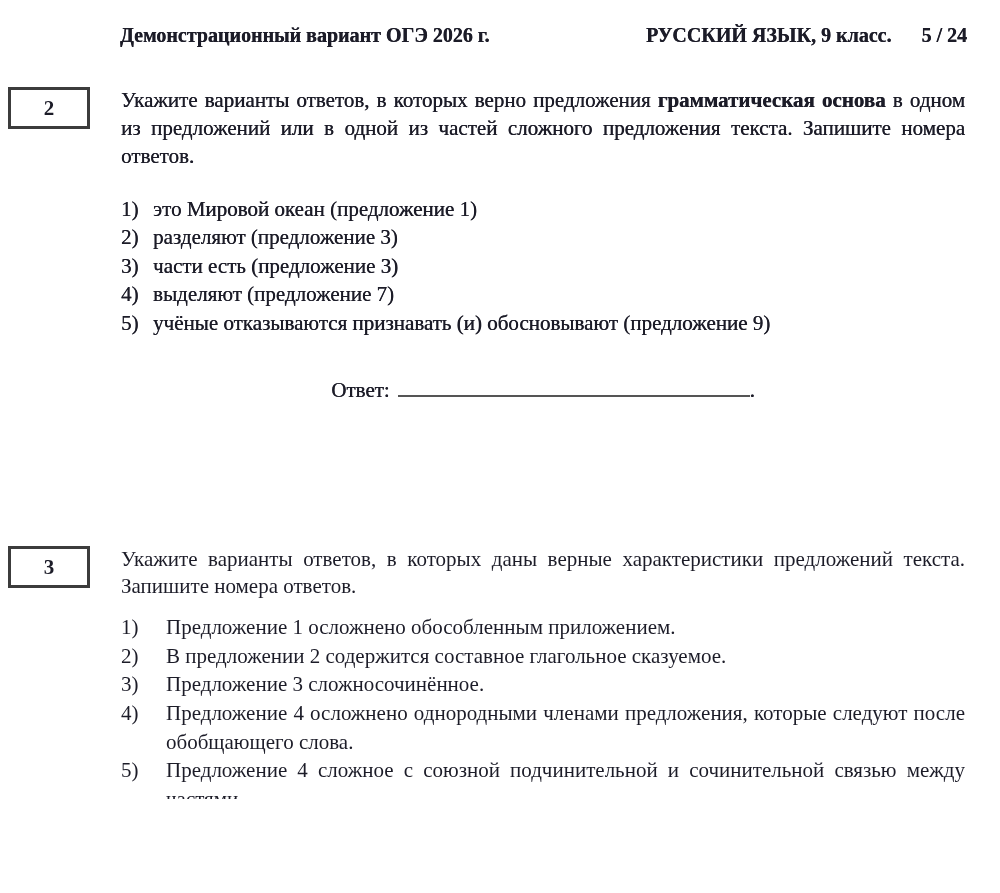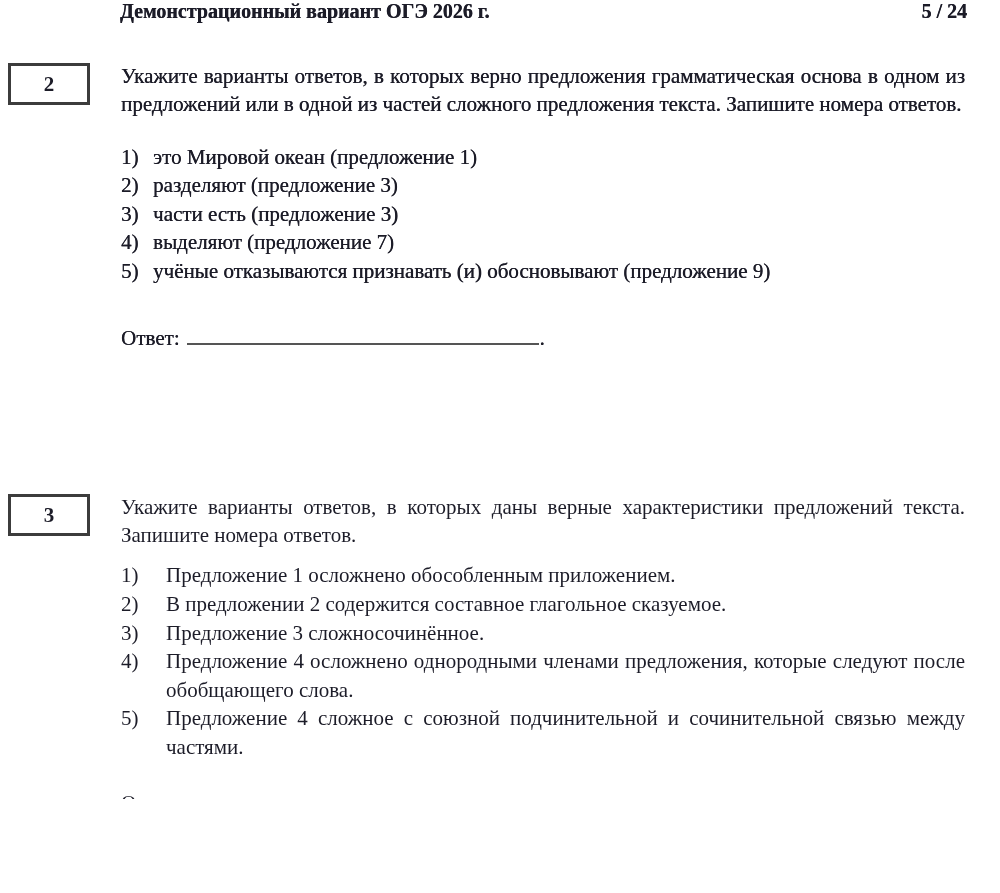--- a/index.html
+++ b/index.html
@@ -9,20 +9,21 @@
   }
   .page {
     position: relative;
     width: 1000px;
     height: 799px;
     box-sizing: border-box;
     background: #ffffff;
     color: #1c1c28;
     font-family: "Liberation Serif", "DejaVu Serif", serif;
     font-size: 21px;
+    padding-top: 24px;
     overflow: hidden;
   }
   .doc-header {
     display: flex;
     justify-content: space-between;
     margin-left: 120px;
     margin-right: 33px;
     font-weight: 700;
     font-size: 20px;
     text-shadow: 0.3px 0 0 currentColor;
@@ -50,52 +51,54 @@
     flex: 1;
     margin-left: 31px;
     margin-right: 35px;
   }
   .statement {
     margin: 0;
     text-align: justify;
     line-height: 1.33;
   }
   .q2 .statement, .q2 .opt, .q2 .answer-row { text-shadow: 0.35px 0 0 currentColor; }
-  .statement b { font-weight: 400; }
+  .statement b { font-weight: 700; }
   .options { margin-top: 24px; }
   .q3 .options { margin-top: 12px; }
   .opt {
     display: flex;
     line-height: 1.36;
   }
   .opt .onum { flex: 0 0 32px; }
   .q3 .opt .onum { flex: 0 0 45px; }
   .opt .otext { flex: 1; text-align: justify; }
   .answer-row {
     margin-top: 36px;
     white-space: nowrap;
+    text-align: center;
   }
   .q3 .answer-row { margin-top: 26px; }
   .answer-blank {
     display: inline-block;
     width: 352px;
     height: 1em;
     border-bottom: 2px solid #555555;
     margin-left: 8px;
     vertical-align: baseline;
   }
 </style>
 </head>
 <body>
 
 <div class="page">
 
   <div class="doc-header">
     <span>Демонстрационный вариант ОГЭ 2026 г.</span>
     <span class="doc-header-right">
+      <span>РУССКИЙ ЯЗЫК, 9 класс.</span>
       <span>5 / 24</span>
     </span>
   </div>
 
   <section class="question q2">
     <div class="qnum-box">
       <span>2</span>
     </div>
     <div class="qbody">
       <p class="statement"><span>Укажите варианты ответов, в которых верно предложения </span><b>грамматическая основа</b><span> в одном из предложений или в одной из частей сложного предложения текста. Запишите номера ответов.</span></p>

